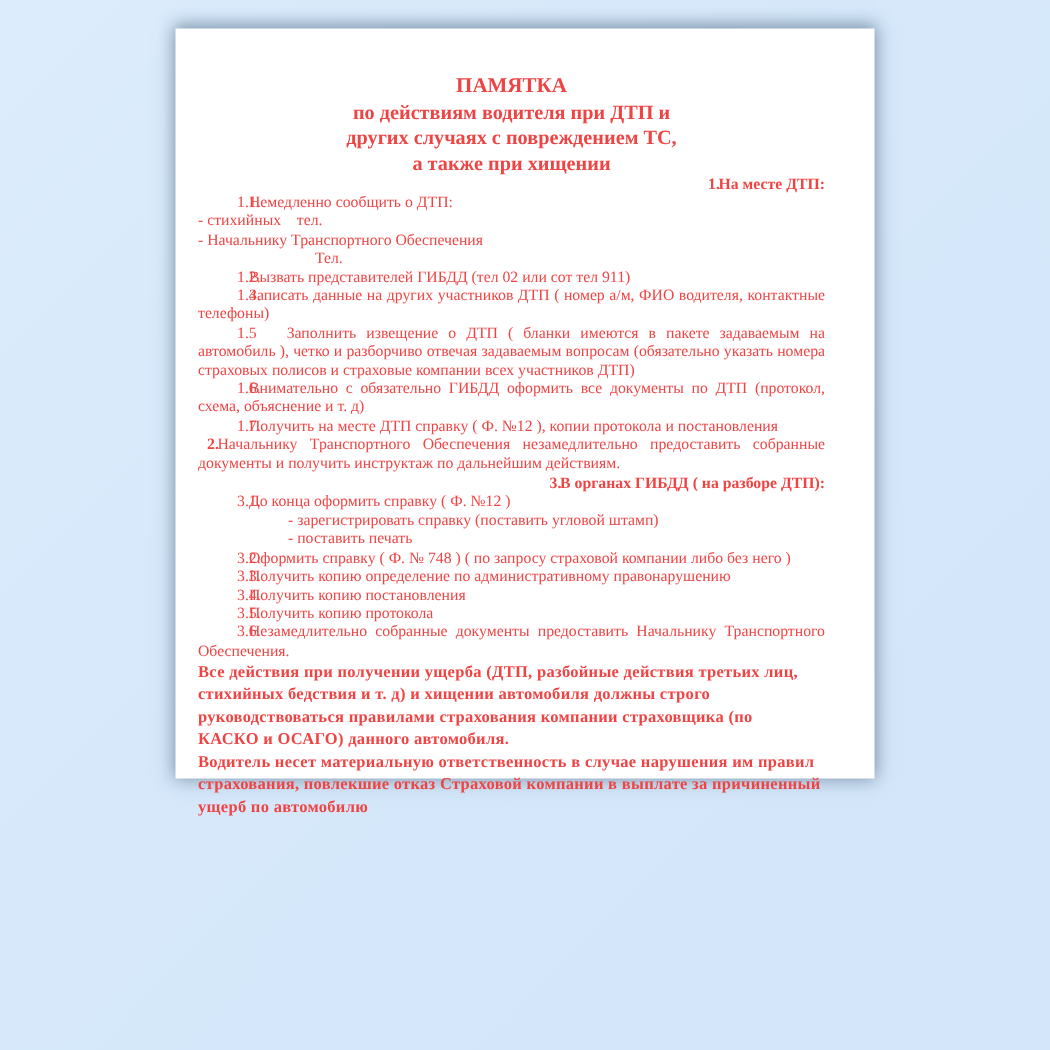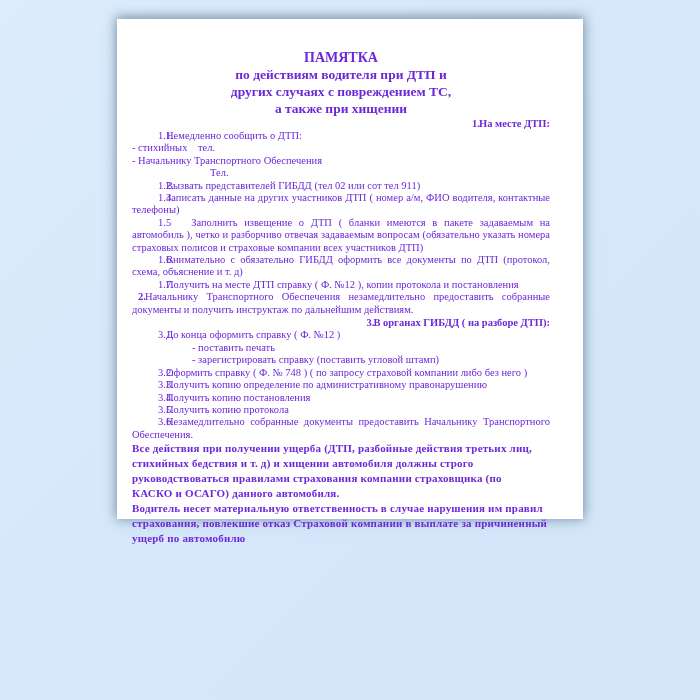--- a/index.html
+++ b/index.html
@@ -19,21 +19,21 @@
   .paper {
     position: absolute;
     left: 117px;
     top: 19px;
     width: 466px;
     height: 500px;
     background: #ffffff;
     box-shadow: 0 0 12px 1px rgba(88, 114, 141, 0.55), 0 -3px 9px rgba(88, 114, 141, 0.35);
     box-sizing: border-box;
     padding: 30px 33px 0 15px;
-    color: #6d28d9;
+    color: #ef4444;
   }
   .paper p { margin: 0; }
 
   .title-block {
     text-align: center;
     font-weight: bold;
     font-size: 13.5px;
     line-height: 17px;
     white-space: pre-line;
     margin: 0 0 0 22px;
@@ -118,22 +118,22 @@
     <p class="li"><span class="num">1.4.</span><span>Записать данные на других участников ДТП ( номер а/м, ФИО водителя, контактные телефоны)</span></p>
     <p class="li tight"><span class="num">1.5</span><span>Заполнить извещение о ДТП ( бланки имеются в пакете задаваемым на автомобиль ), четко и разборчиво отвечая задаваемым вопросам (обязательно указать номера страховых полисов и страховые компании всех участников ДТП)</span></p>
     <p class="li"><span class="num">1.6.</span><span>Внимательно с обязательно ГИБДД оформить все документы по ДТП (протокол, схема, объяснение и т. д)</span></p>
     <p class="li"><span class="num">1.7.</span><span>Получить на месте ДТП справку ( Ф. №12 ), копии протокола и постановления</span></p>
 
     <p class="mixed mt-22"><span class="hnum">2.</span><span class="boldpart">Начальнику Транспортного Обеспечения</span><span> незамедлительно предоставить собранные документы и получить инструктаж по дальнейшим действиям.</span></p>
 
     <p class="sec-head mt-10"><span class="hnum">3.</span><span>В органах ГИБДД ( на разборе ДТП):</span></p>
 
     <p class="li mt-12"><span class="num">3.1.</span><span>До конца оформить справку ( Ф. №12 )</span></p>
+    <p class="subline deep">- зарегистрировать справку (поставить угловой штамп)</p>
     <p class="subline deep">- поставить печать</p>
-    <p class="subline deep">- зарегистрировать справку (поставить угловой штамп)</p>
 
     <p class="li mt-10"><span class="num">3.2.</span><span>Оформить справку ( Ф. № 748 ) ( по запросу страховой компании либо без него )</span></p>
     <p class="li"><span class="num">3.3.</span><span>Получить копию определение по административному правонарушению</span></p>
     <p class="li"><span class="num">3.4.</span><span>Получить копию постановления</span></p>
     <p class="li"><span class="num">3.5.</span><span>Получить копию протокола</span></p>
     <p class="li"><span class="num">3.6.</span><span>Незамедлительно собранные документы предоставить Начальнику Транспортного Обеспечения.</span></p>
 
     <p class="warn mt-6">Все действия при получении ущерба (ДТП, разбойные действия третьих лиц,
 стихийных бедствия и т. д) и хищении автомобиля должны строго
 руководствоваться правилами страхования компании страховщика (по

